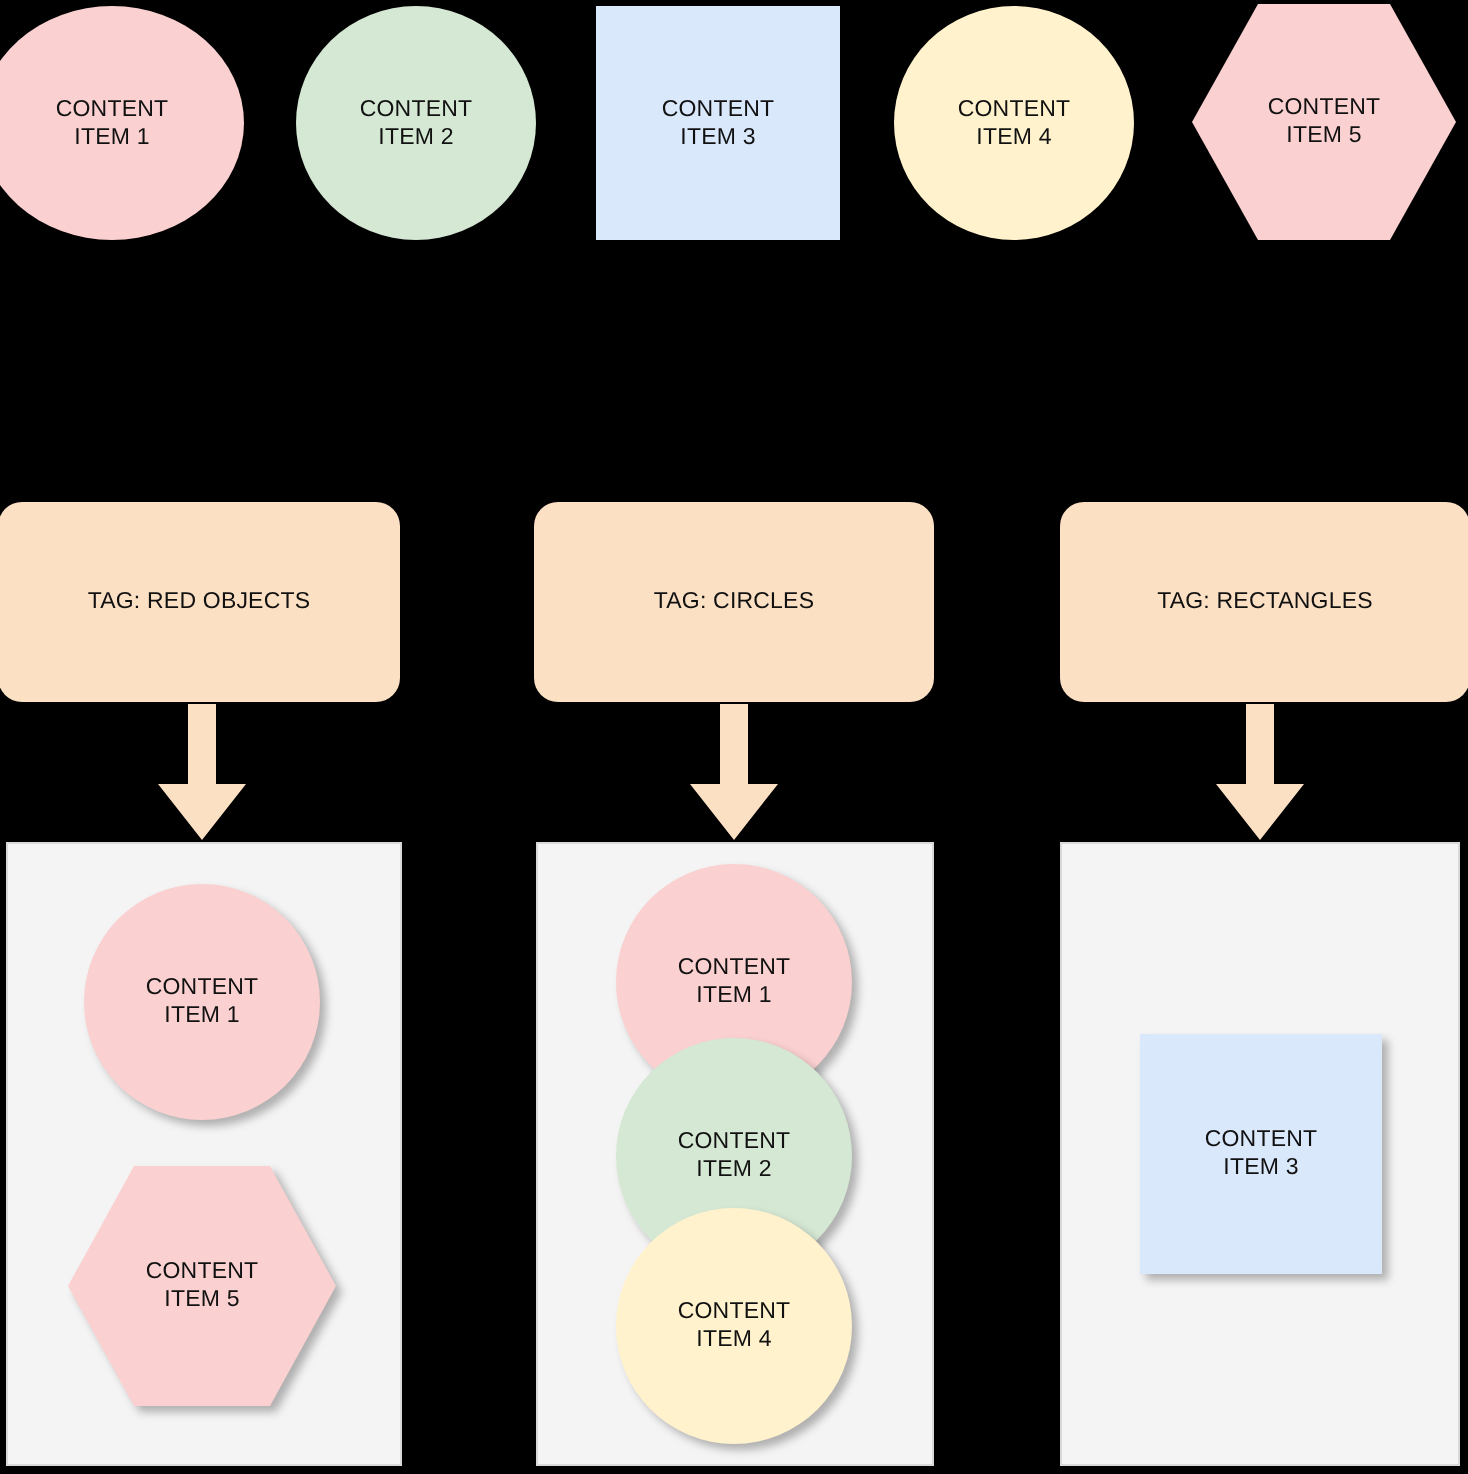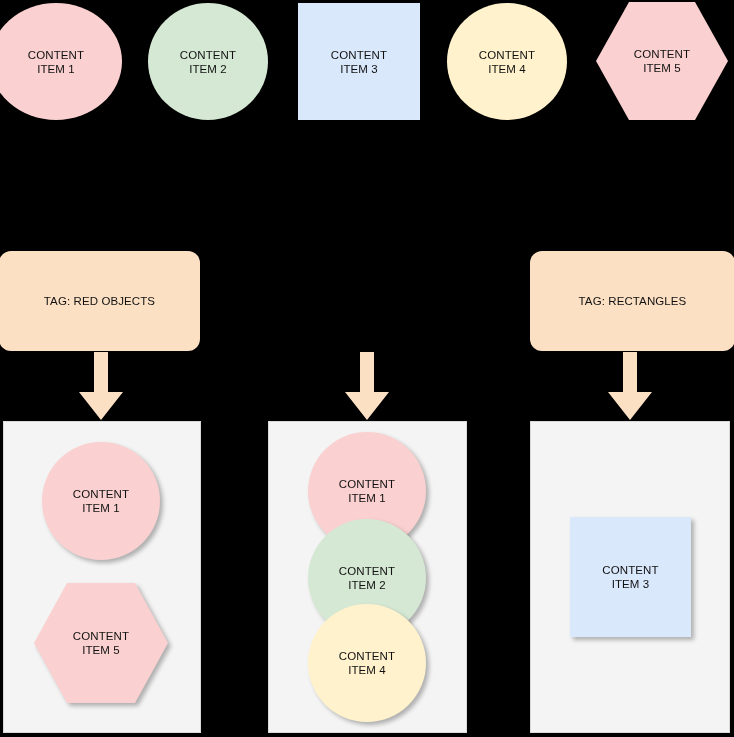--- a/index.html
+++ b/index.html
@@ -115,20 +115,23 @@
       <polygon points="33,0 99,0 132,59 99,118 33,118 0,59" fill="#fad0d0"></polygon>
     </svg>
     <span class="lbl">CONTENT
 ITEM 5</span>
   </div>
 
   <div class="tagbox" style="left:-1px; top:251px; width:201px; height:100px;">
     <span class="tag-text">TAG: RED OBJECTS</span>
   </div>
 
+  <div class="tagbox" style="left:267px; top:251px; width:200px; height:100px;">
+    <span class="tag-text">TAG: CIRCLES</span>
+  </div>
 
   <div class="tagbox" style="left:530px; top:251px; width:205px; height:100px;text-align:center;">
     <span class="tag-text">TAG: RECTANGLES</span>
   </div>
 
   <svg class="arrow" style="left:79px; top:352px;" width="44" height="70" viewBox="0 0 44 70">
     <polygon points="15,0 29,0 29,40 44,40 22,68 0,40 15,40" fill="#fce0c4"></polygon>
   </svg>
 
   <svg class="arrow" style="left:345px; top:352px;" width="44" height="70" viewBox="0 0 44 70">

